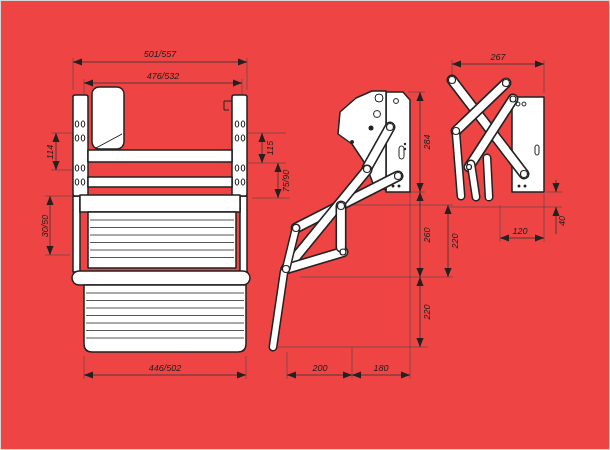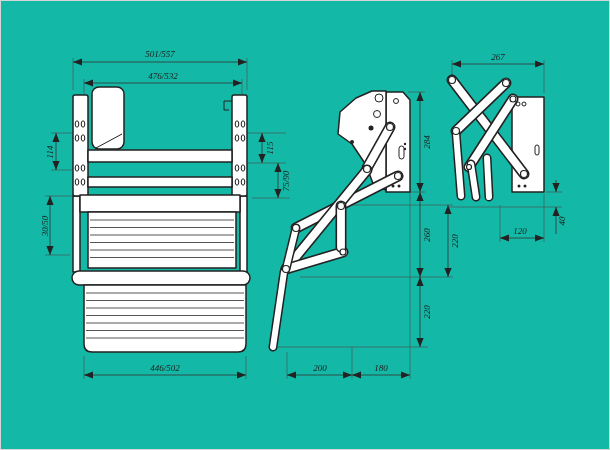--- a/index.html
+++ b/index.html
@@ -1,19 +1,19 @@
 <!DOCTYPE html>
 <html><head>
 <meta charset="utf-8">
 <style>
   html,body{margin:0;padding:0;background:#ffffff;}
   .sheet{
-    position:relative;width:610px;height:450px;background:#14b8a6;
+    position:relative;width:610px;height:450px;background:#ef4444;
     box-shadow:inset 0 0 0 1px #d6d6d6;
-    font-family:Liberation Serif, serif;
+    font-family:Liberation Sans, sans-serif;
   }
   svg{display:block;}
   
   .outline{fill:#ffffff;stroke:#222222;stroke-width:1.5;stroke-linejoin:round;}
   .detail{fill:none;stroke:#222222;stroke-width:1;}
   .rib{stroke:#2a2a2a;stroke-width:.8;}
   .hole{fill:#ffffff;stroke:#222222;stroke-width:1;}
   .dot{fill:#222222;stroke:none;}
   .arm-o{stroke:#222222;stroke-width:11;stroke-linecap:round;fill:none;}
   .arm-i{stroke:#ffffff;stroke-width:7.8;stroke-linecap:round;fill:none;}

